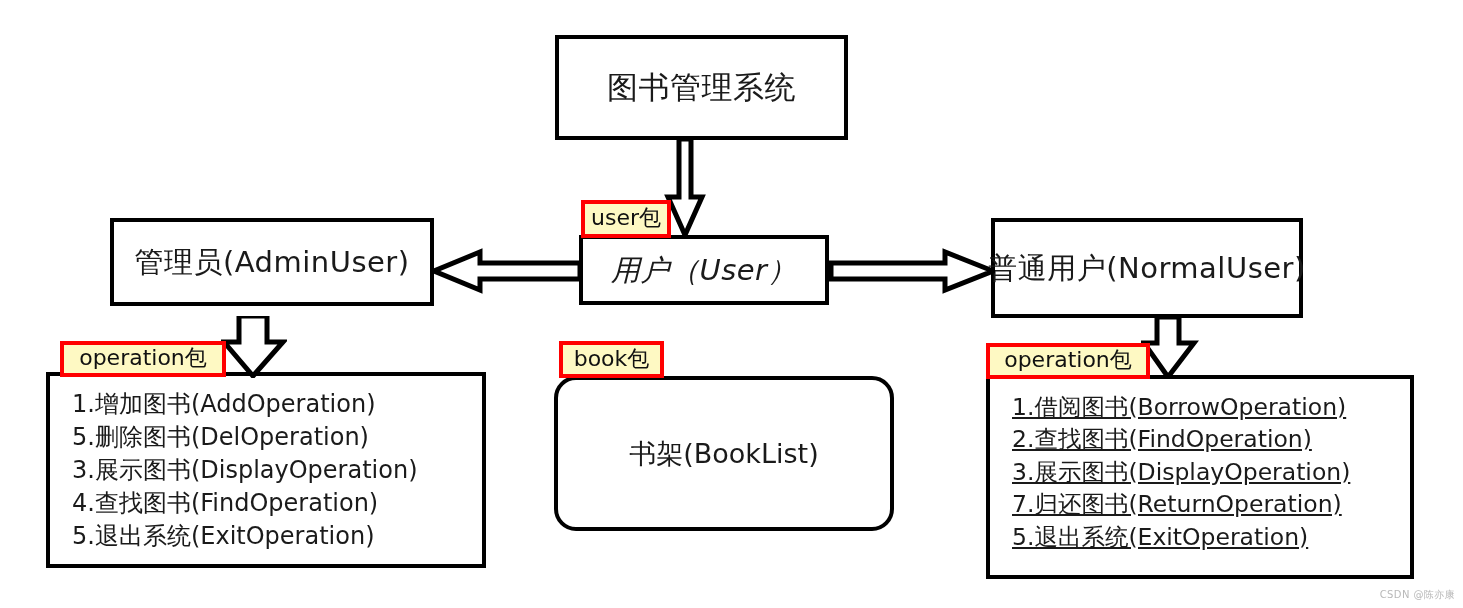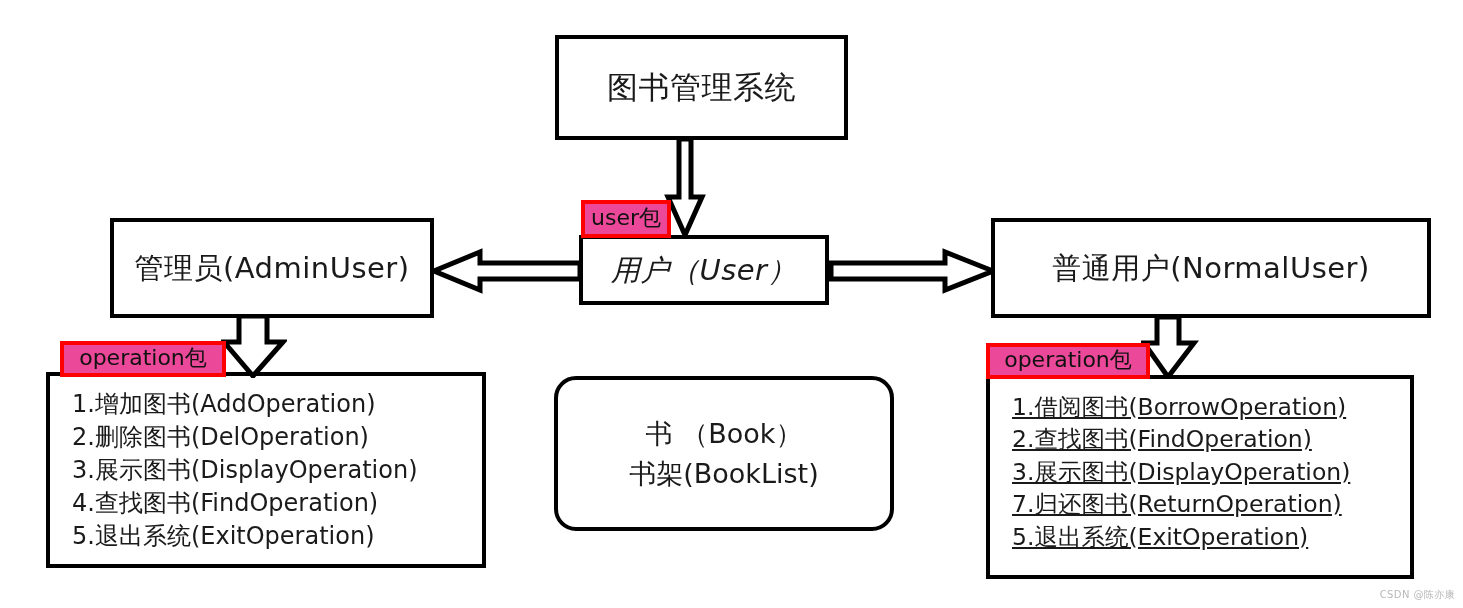--- a/index.html
+++ b/index.html
@@ -35,23 +35,23 @@
     letter-spacing: 0.5px;
     white-space: nowrap;
     line-height: 1.25;
   }
 
   
   #system-box { left: 547px; top: 35px; width: 293px; height: 105px; }
   #system-box .node-label { font-size: 31px; }
 
   
-  #admin-box  { left: 102px;  top: 218px; width: 324px; height: 100px; }
+  #admin-box  { left: 102px;  top: 218px; width: 324px; height: 88px; }
   #user-box   { left: 571px;  top: 235px; width: 250px; height: 70px;  }
-  #normal-box { left: 983px;  top: 218px; width: 440px; height: 100px; }
+  #normal-box { left: 983px;  top: 218px; width: 312px; height: 100px; }
   #user-box .node-label { font-size: 29px; font-style: italic; }
   #admin-box .node-label,
   #normal-box .node-label { font-size: 29px; }
 
   
   .list-box {
     position: absolute;
     box-sizing: border-box;
     border: 4px solid #000000;
     background: #ffffff;
@@ -78,21 +78,21 @@
     font-size: 27px;
     line-height: 1.45;
     white-space: nowrap;
   }
 
   
   .pkg-tag {
     position: absolute;
     box-sizing: border-box;
     border: 4px solid #ff0000;
-    background: #ec4899;
+    background: #fef9c3;
     color: #111111;
     font-size: 22px;
     line-height: 1;
     display: flex;
     align-items: center;
     justify-content: center;
     white-space: nowrap;
     z-index: 6;
     padding-bottom: 2px;
   }
@@ -174,29 +174,31 @@
       <polygon points="16,0 38,0 38,26 53,26 27,60 3,26 16,26" fill="#ffffff" stroke="#000000" stroke-width="5" stroke-linejoin="miter"></polygon>
     </svg>
   </div>
 
   <div class="pkg-tag" id="tag-op-left">
     <span>operation包</span>
   </div>
 
   <div class="list-box" id="admin-ops">
     <div class="op-item">1.增加图书(AddOperation)</div>
-    <div class="op-item">2.删除图书(DelOperation)</div>
+    <div class="op-item">5.删除图书(DelOperation)</div>
     <div class="op-item">3.展示图书(DisplayOperation)</div>
     <div class="op-item">4.查找图书(FindOperation)</div>
     <div class="op-item">5.退出系统(ExitOperation)</div>
   </div>
 
+  <div class="pkg-tag" id="tag-book">
+    <span>book包</span>
+  </div>
 
   <div class="node rounded" id="book-box">
-    <span class="book-line">书 （Book）</span>
     <span class="book-line">书架(BookList)</span>
   </div>
 
   <div class="pkg-tag" id="tag-op-right">
     <span>operation包</span>
   </div>
 
   <div class="list-box" id="normal-ops">
     <div class="op-item">1.借阅图书(BorrowOperation)</div>
     <div class="op-item">2.查找图书(FindOperation)</div>

